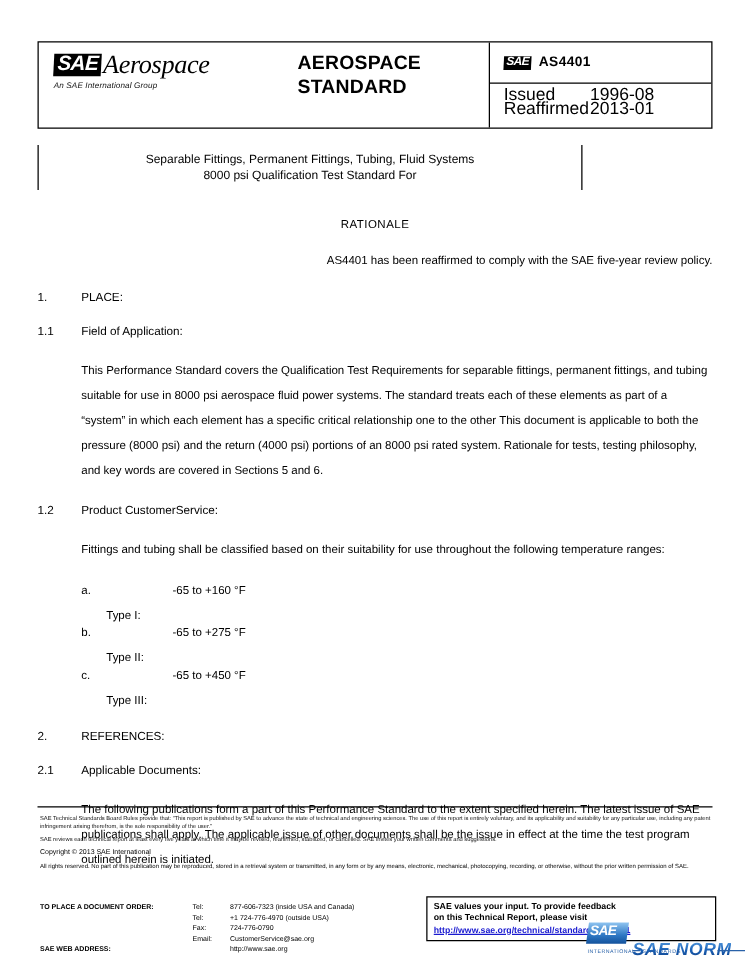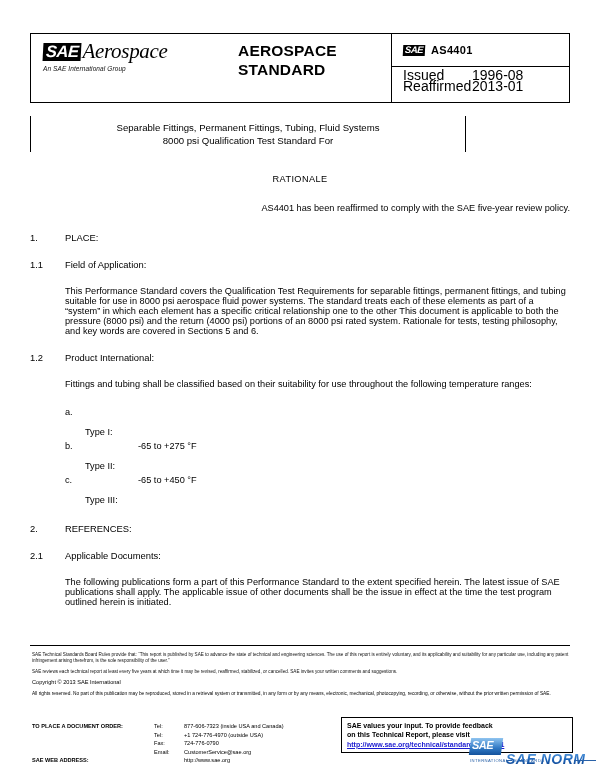--- a/index.html
+++ b/index.html
@@ -172,21 +172,21 @@
     margin-bottom: 16px;
   }
   .sec .num {
     width: 35px;
     flex: none;
   }
   .sec .txt { flex: 1; }
   .indent {
     margin-left: 35px;
     font-size: 9.2px;
-    line-height: 10px;
+    line-height: 20px;
     margin-bottom: 16px;
     text-align: left;
   }
   .list {
     margin-left: 35px;
     margin-bottom: 16px;
   }
   .list-row {
     display: flex;
     font-size: 9.2px;
@@ -404,29 +404,30 @@
 
     <div class="sec">
       <span class="num">1.1</span>
       <span class="txt">Field of Application:</span>
     </div>
 
     <div class="indent">This Performance Standard covers the Qualification Test Requirements for separable fittings, permanent fittings, and tubing suitable for use in 8000 psi aerospace fluid power systems.  The standard treats each of these elements as part of a “system” in which each element has a specific critical relationship one to the other  This document is applicable to both the pressure (8000 psi) and the return (4000 psi) portions of an 8000 psi rated system.  Rationale for tests, testing philosophy, and key words are covered in Sections 5 and 6.</div>
 
     <div class="sec">
       <span class="num">1.2</span>
-      <span class="txt">Product International:</span>
+      <span class="txt">Product CustomerService:</span>
     </div>
 
     <div class="indent">Fittings and tubing shall be classified based on their suitability for use throughout the following temperature ranges:</div>
 
     <div class="list">
       <div class="list-row">
         <span class="a">a.</span>
         <span class="t">Type I:</span>
+        <span class="v">-65 to +160 °F</span>
       </div>
       <div class="list-row">
         <span class="a">b.</span>
         <span class="t">Type II:</span>
         <span class="v">-65 to +275 °F</span>
       </div>
       <div class="list-row">
         <span class="a">c.</span>
         <span class="t">Type III:</span>
         <span class="v">-65 to +450 °F</span>

